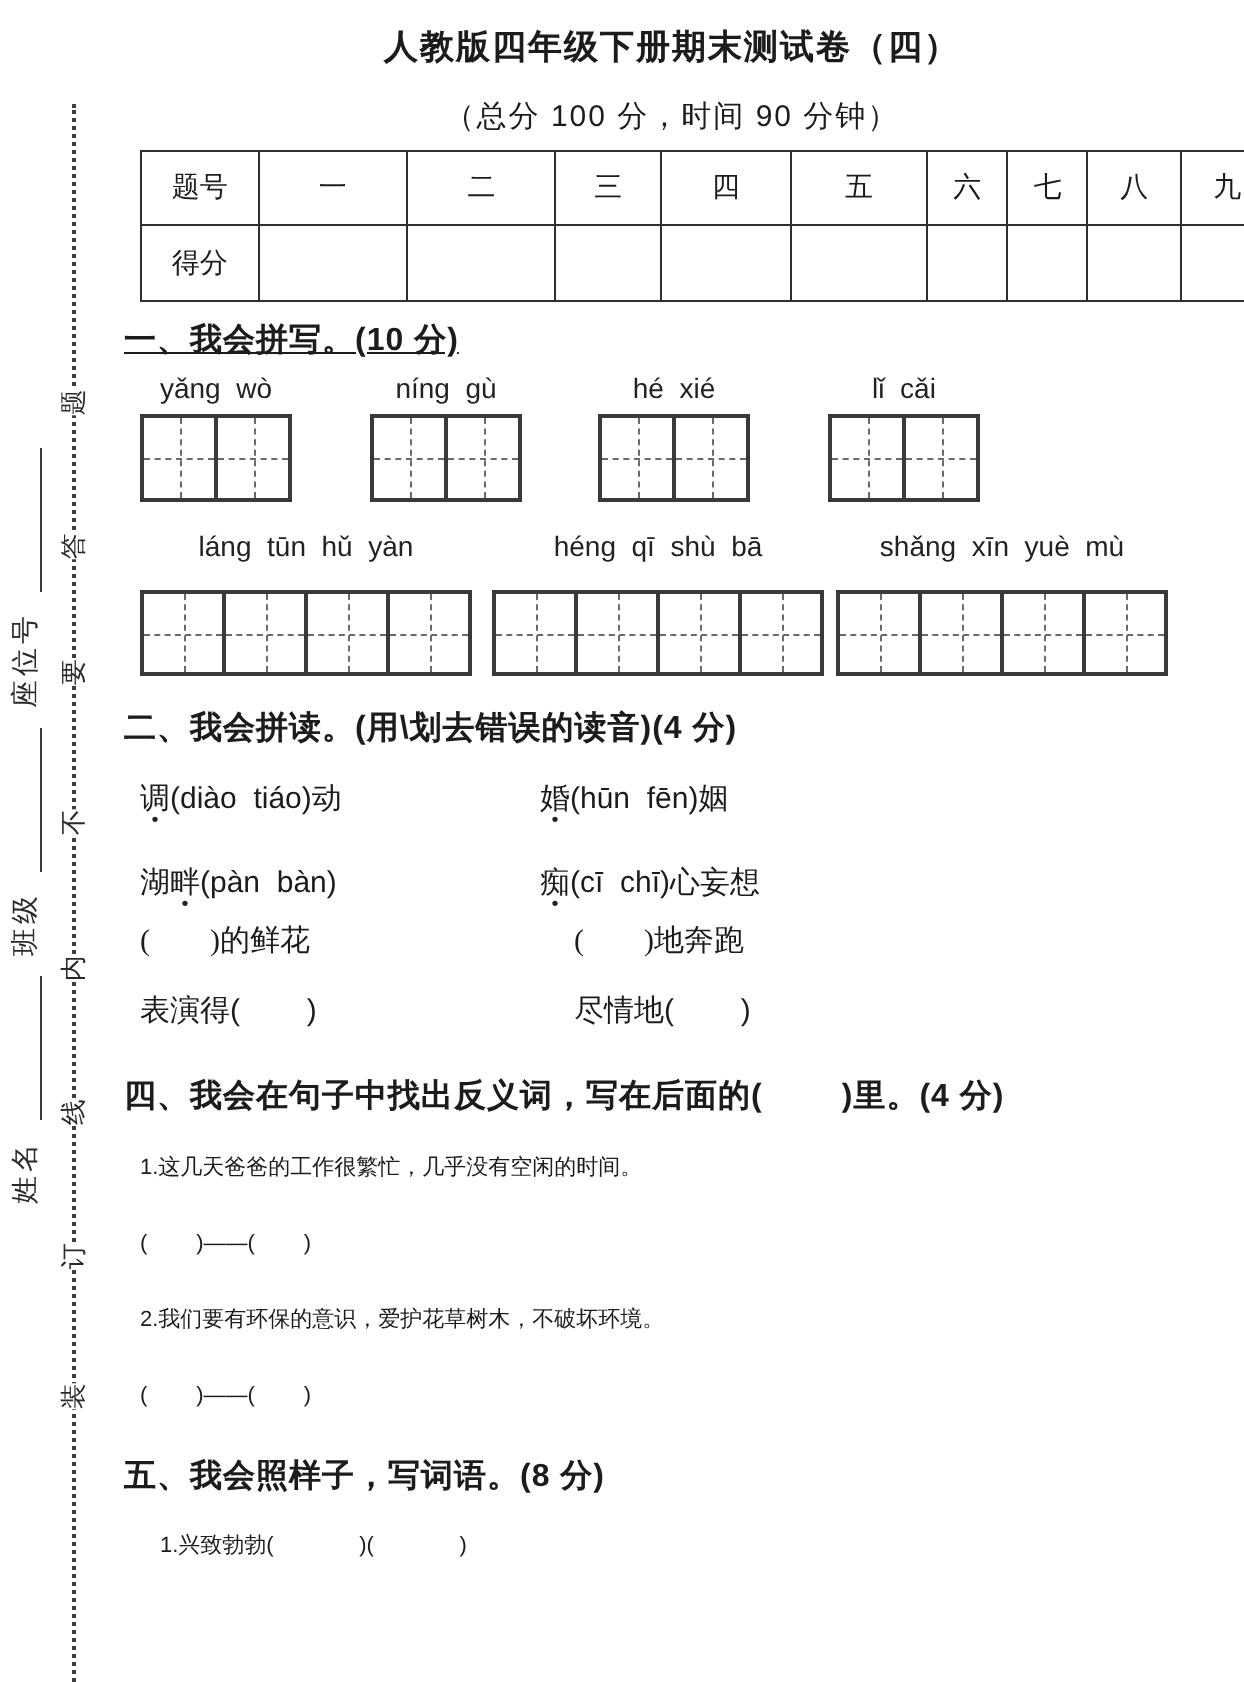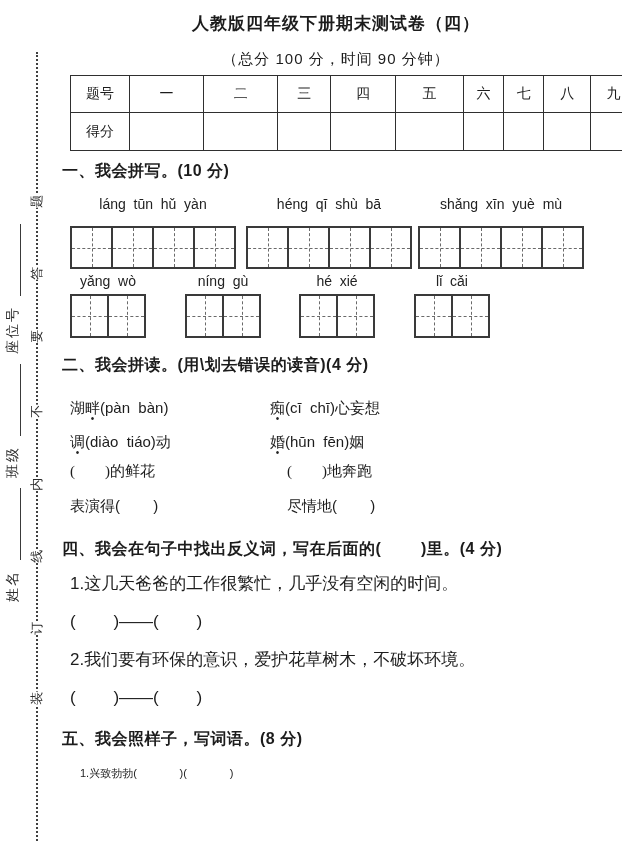--- a/index.html
+++ b/index.html
@@ -26,21 +26,21 @@
   }
   
   .content{position:absolute;left:62px;top:0;width:548px;}
   .title{margin-top:12px;text-align:center;font-size:17px;font-weight:bold;letter-spacing:1px;line-height:24px;}
   .subtitle{margin-top:13px;text-align:center;font-size:15px;line-height:20px;letter-spacing:1px;}
   table.score{border-collapse:collapse;margin-top:6px;margin-left:8px;width:620px;table-layout:fixed;}
   table.score td{border:1.5px solid #2f2f2f;text-align:center;font-size:14px;padding:0;}
   table.score tr:nth-child(1) td{height:36px;}
   table.score tr:nth-child(2) td{height:37px;}
   .sec-h{font-size:16px;font-weight:bold;line-height:22px;letter-spacing:0.5px;}
-  .s1h{margin-top:9px;}
+  .s1h{margin-top:9px;text-decoration:underline;}
   .py-row{display:flex;align-items:flex-end;}
   .py-col{display:flex;flex-direction:column;align-items:center;}
   .py-label{font-size:14px;color:#222;line-height:18px;margin-bottom:4px;}
   .mb14 .py-label{margin-bottom:13px;}
   .tian-group{display:flex;border:2px solid #3a3a3a;background:#fff;}
   .tian-cell{position:relative;border-right:2px solid #3a3a3a;}
   .tian-cell:last-child{border-right:none;}
   .c2 .tian-cell{width:35px;height:40px;}
   .c4 .tian-cell{width:39px;height:39px;}
   .tian-cell::before{content:"";position:absolute;left:50%;top:0;bottom:0;width:0;border-left:1px dashed #6a6a6a;}
@@ -59,21 +59,21 @@
   .s2row{margin-top:14px;}
   .s2row2{margin-top:22px;}
   .two-col .c1s2{width:200px;}
   .two-col .c1s3{width:217px;}
   .emph{position:relative;display:inline-block;}
   .emph::after{content:"•";position:absolute;left:50%;transform:translateX(-50%);bottom:-11px;font-size:10px;color:#222;}
   .s3h{margin-top:32px;}
   .s3row1{margin-top:9px;font-family:Liberation Serif, serif;}
   .s3row2{margin-top:15px;}
   .s4h{margin-top:22px;}
-  .sent{margin-left:8px;font-size:17px;line-height:20px;}
+  .sent{margin-left:8px;font-size:11px;line-height:20px;}
   .s4s1{margin-top:14px;}
   .s4b1{margin-top:18px;}
   .s4s2{margin-top:18px;}
   .s4b2{margin-top:18px;}
   .s5h{margin-top:20px;}
   .s5item{margin-top:13px;margin-left:18px;font-size:11px;line-height:20px;}
 </style>
 </head>
 <body>
 
@@ -142,20 +142,51 @@
       <td></td>
       <td></td>
       <td></td>
       <td></td>
     </tr>
   </tbody>
     </table>
 
   <div class="sec-h s1h">一、我会拼写。(10 分)</div>
 
+  <div class="py-row row1">
+    <div class="py-col">
+      <div class="py-label pre">yǎng  wò</div>
+      <div class="tian-group c2">
+          <div class="tian-cell"></div>
+          <div class="tian-cell"></div>
+        </div>
+    </div>
+    <div class="py-col">
+      <div class="py-label pre">níng  gù</div>
+      <div class="tian-group c2">
+          <div class="tian-cell"></div>
+          <div class="tian-cell"></div>
+        </div>
+    </div>
+    <div class="py-col">
+      <div class="py-label pre">hé  xié</div>
+      <div class="tian-group c2">
+          <div class="tian-cell"></div>
+          <div class="tian-cell"></div>
+        </div>
+    </div>
+    <div class="py-col">
+      <div class="py-label pre">lǐ  cǎi</div>
+      <div class="tian-group c2">
+          <div class="tian-cell"></div>
+          <div class="tian-cell"></div>
+        </div>
+    </div>
+  </div>
+
   <div class="py-row rowB mb14">
     <div class="py-col">
       <div class="py-label pre">láng  tūn  hǔ  yàn</div>
       <div class="tian-group c4">
           <div class="tian-cell"></div>
           <div class="tian-cell"></div>
           <div class="tian-cell"></div>
           <div class="tian-cell"></div>
         </div>
     </div>
@@ -172,59 +203,28 @@
       <div class="py-label pre">shǎng  xīn  yuè  mù</div>
       <div class="tian-group c4">
           <div class="tian-cell"></div>
           <div class="tian-cell"></div>
           <div class="tian-cell"></div>
           <div class="tian-cell"></div>
         </div>
     </div>
   </div>
 
-  <div class="py-row row1">
-    <div class="py-col">
-      <div class="py-label pre">yǎng  wò</div>
-      <div class="tian-group c2">
-          <div class="tian-cell"></div>
-          <div class="tian-cell"></div>
-        </div>
-    </div>
-    <div class="py-col">
-      <div class="py-label pre">níng  gù</div>
-      <div class="tian-group c2">
-          <div class="tian-cell"></div>
-          <div class="tian-cell"></div>
-        </div>
-    </div>
-    <div class="py-col">
-      <div class="py-label pre">hé  xié</div>
-      <div class="tian-group c2">
-          <div class="tian-cell"></div>
-          <div class="tian-cell"></div>
-        </div>
-    </div>
-    <div class="py-col">
-      <div class="py-label pre">lǐ  cǎi</div>
-      <div class="tian-group c2">
-          <div class="tian-cell"></div>
-          <div class="tian-cell"></div>
-        </div>
-    </div>
-  </div>
-
   <div class="sec-h s2h">二、我会拼读。(用\划去错误的读音)(4 分)</div>
+  <div class="two-col s2row">
+    <div class="c1s2 pre"><span></span><span class="emph">调</span><span>(diào  tiáo)动</span></div>
+    <div class="pre"><span></span><span class="emph">婚</span><span>(hūn  fēn)姻</span></div>
+  </div>
   <div class="two-col s2row2">
     <div class="c1s2 pre"><span>湖</span><span class="emph">畔</span><span>(pàn  bàn)</span></div>
     <div class="pre"><span></span><span class="emph">痴</span><span>(cī  chī)心妄想</span></div>
-  </div>
-  <div class="two-col s2row">
-    <div class="c1s2 pre"><span></span><span class="emph">调</span><span>(diào  tiáo)动</span></div>
-    <div class="pre"><span></span><span class="emph">婚</span><span>(hūn  fēn)姻</span></div>
   </div>
 
   <div class="two-col s3row1">
     <div class="c1s3 pre">(        )的鲜花</div>
     <div class="pre">(        )地奔跑</div>
   </div>
   <div class="two-col s3row2">
     <div class="c1s3 pre">表演得(        )</div>
     <div class="pre">尽情地(        )</div>
   </div>

